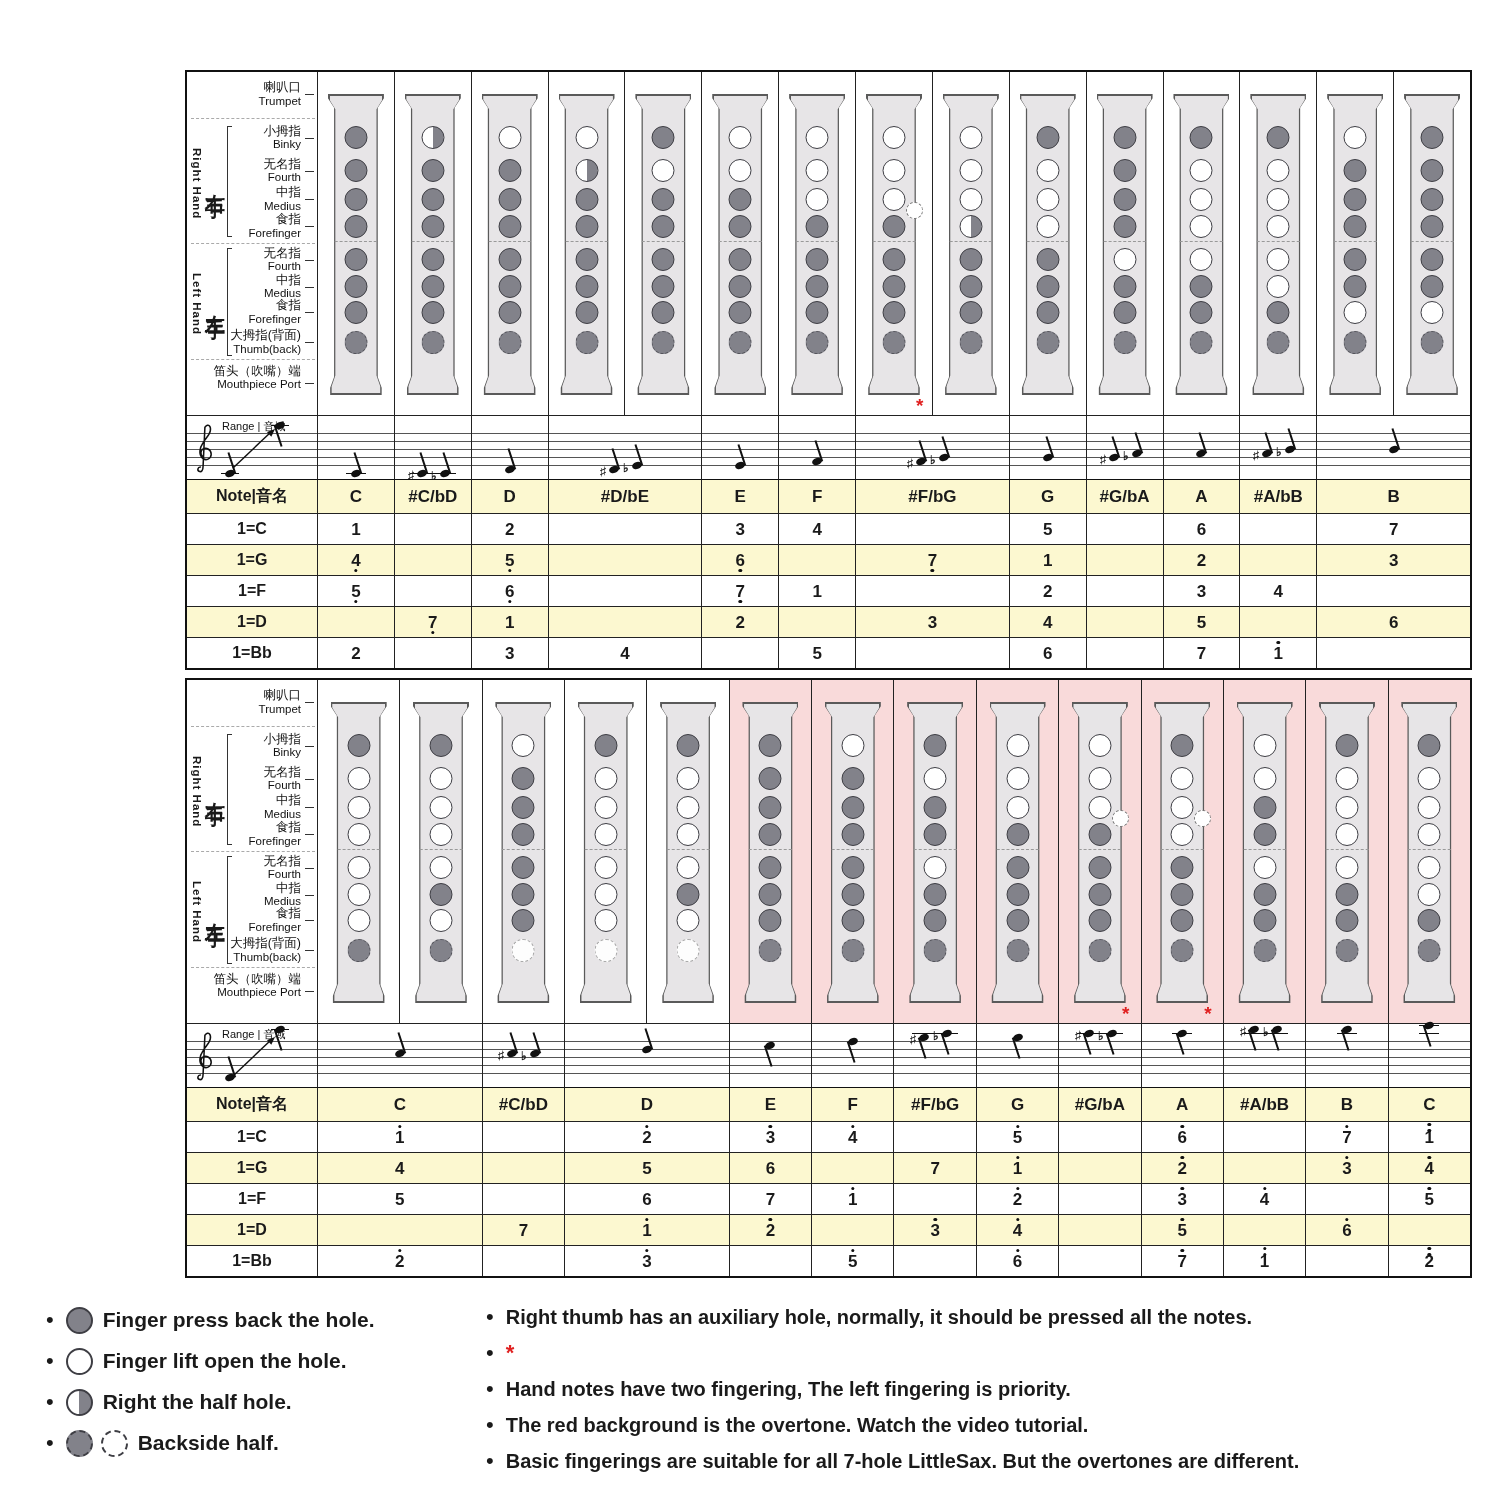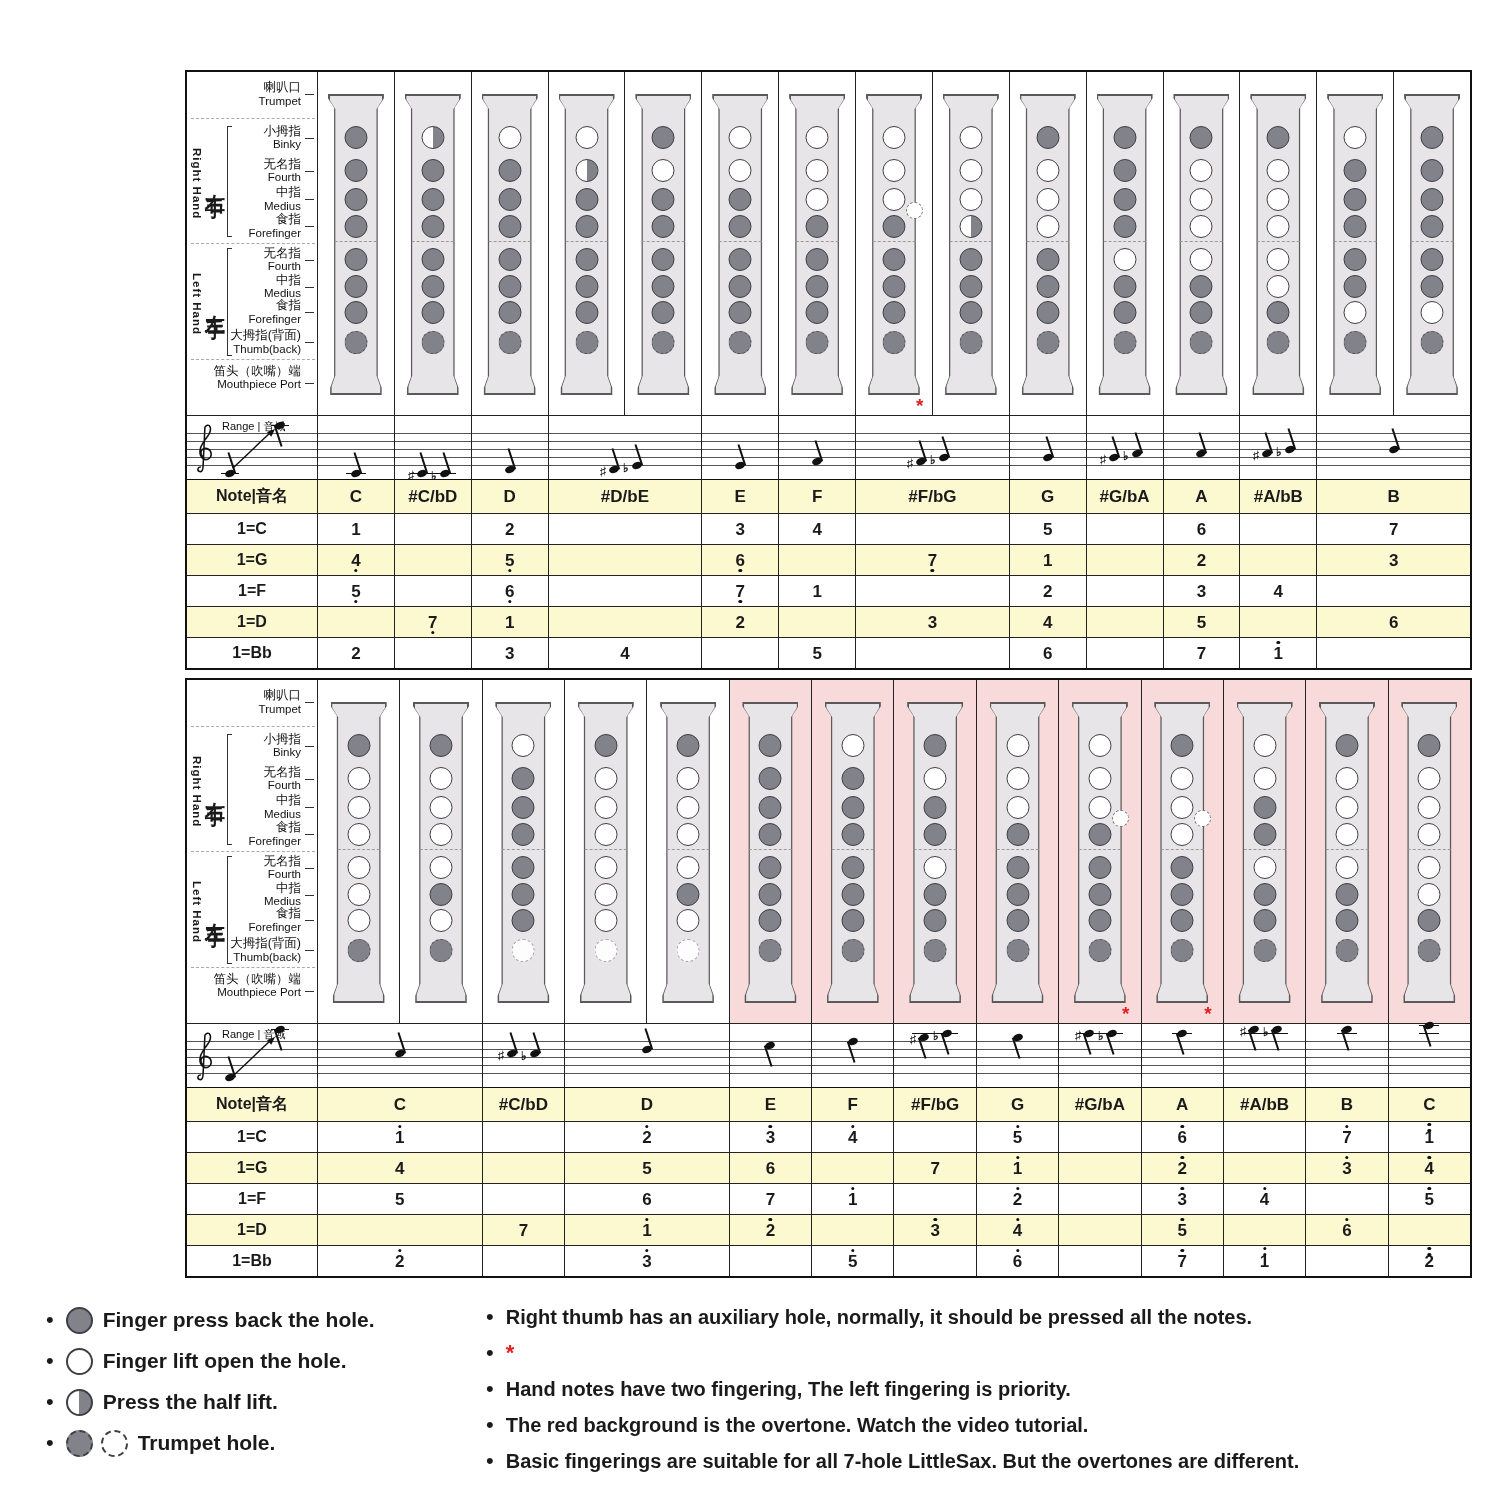--- a/index.html
+++ b/index.html
@@ -1170,27 +1170,27 @@
         <div class="leg-text">Finger press back the hole.</div>
       </div>
       <div class="leg-item">
         <div class="bullet">•</div>
         <div class="lic open"></div>
         <div class="leg-text">Finger lift open the hole.</div>
       </div>
       <div class="leg-item">
         <div class="bullet">•</div>
         <div class="lic half"></div>
-        <div class="leg-text">Press the half lift.</div>
+        <div class="leg-text">Right the half hole.</div>
       </div>
       <div class="leg-item">
         <div class="bullet">•</div>
         <div class="lic bfill"></div>
         <div class="lic bopen"></div>
-        <div class="leg-text">Trumpet hole.</div>
+        <div class="leg-text">Backside half.</div>
       </div>
     </div>
   <div class="legend-right" id="legend-right">
       <div class="leg-item">
         <div class="bullet">•</div>
         <div class="leg-text">Right thumb has an auxiliary hole, normally, it should be pressed all the notes.</div>
       </div>
       <div class="leg-item">
         <div class="bullet">•</div>
         <div class="leg-star">*</div>

